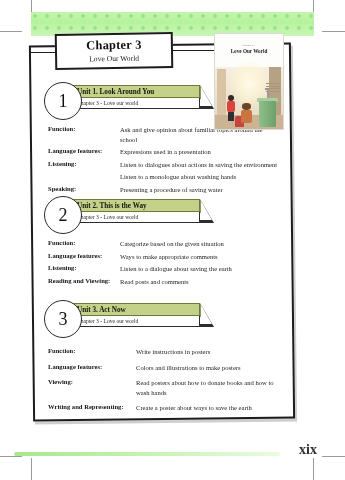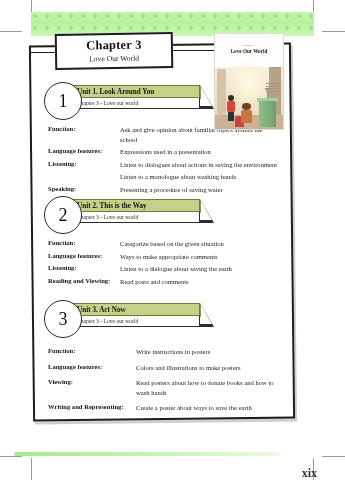--- a/index.html
+++ b/index.html
@@ -113,21 +113,21 @@
     position:absolute;left:128px;top:0;width:0;height:0;
     border-top:21px solid transparent;border-left:12px solid #ffffff;
   }
 
   .rows{position:absolute;left:4px;top:43px;width:246px;}
   .row{display:flex;align-items:flex-start;margin-bottom:3px;}
   .row .lbl{font-size:6.6px;font-weight:bold;color:#161616;flex:0 0 auto;}
   .row .val{font-size:6.6px;color:#1d1d1d;line-height:1.45;}
 
   
-  .pageno{position:absolute;right:28px;top:442px;font-size:12px;font-weight:bold;color:#333;margin-top:24px;}
+  .pageno{position:absolute;right:28px;top:442px;font-size:14px;font-weight:bold;color:#333;}
 </style>
 </head>
 <body>
 
 <div class="crop h" style="left:0;top:31px;width:22px;"></div>
 <div class="crop v" style="left:31px;top:0;height:12px;"></div>
 <div class="crop h" style="left:322px;top:31px;width:23px;"></div>
 <div class="crop v" style="left:313px;top:0;height:12px;"></div>
 <div class="crop h" style="left:0;top:456px;width:22px;"></div>
 <div class="crop v" style="left:31px;top:458px;height:22px;"></div>

